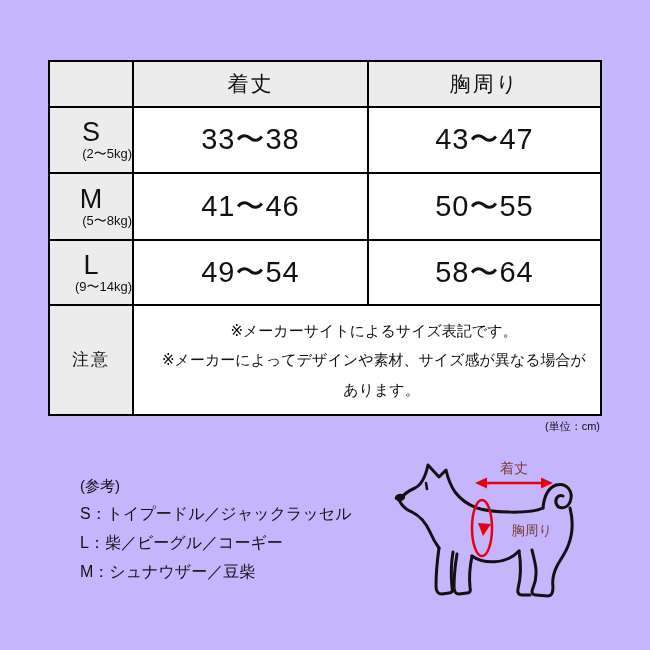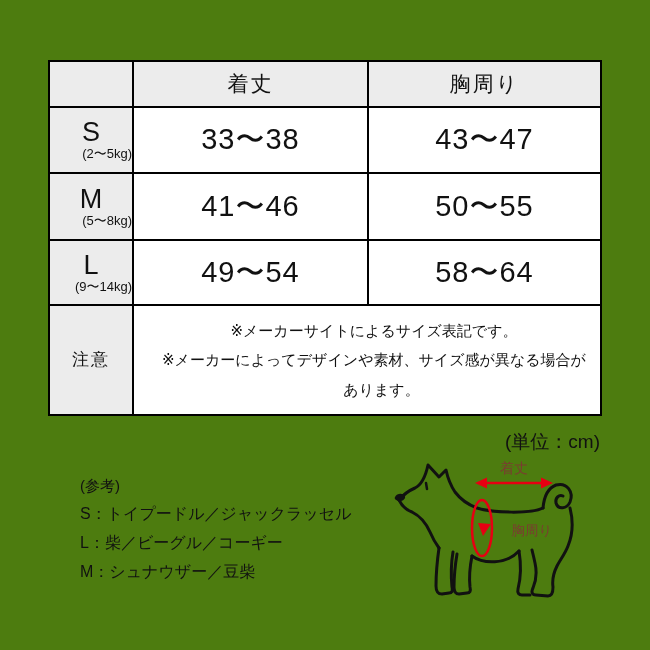--- a/index.html
+++ b/index.html
@@ -1,18 +1,18 @@
 <!DOCTYPE html>
 <html lang="ja"><head>
 <meta charset="utf-8">
 <style>
   * { margin:0; padding:0; box-sizing:border-box; }
   body { background:#fff; }
   .canvas {
-    position:relative; width:650px; height:650px; background:#4d7c0f;
+    position:relative; width:650px; height:650px; background:#c4b5fd;
     font-family:"Liberation Sans","DejaVu Sans",sans-serif; color:#111;
     overflow:hidden;
   }
 
   
   table.size-table {
     position:absolute; left:48px; top:60px; width:552px;
     border-collapse:collapse; table-layout:fixed;
   }
   .size-table th, .size-table td {
@@ -30,22 +30,22 @@
   td.val { font-size:29px; letter-spacing:1px; }
   .note-label-cell { font-size:17px; letter-spacing:2px; }
   td.note-cell {
     text-align:center; padding:10px 8px 10px 22px;
     font-size:15px; line-height:1.95;margin-top:8px;
   }
   td.note-cell .indent { padding-left:15px; }
 
   
   .unit-note {
-    position:absolute; left:48px; top:429px; width:552px;
-    text-align:right; font-size:19px;
+    position:absolute; left:48px; top:419px; width:552px;
+    text-align:right; font-size:11px;
   }
   .reference { position:absolute; left:80px; top:477px; }
   .ref-title { font-size:15px; margin-bottom:3px; }
   .ref-item  { font-size:16px; line-height:29px; }
 
   
   svg.dog { position:absolute; left:393px; top:452px; }
   .dog-line { fill:none; stroke:#111; stroke-width:3; stroke-linecap:round; stroke-linejoin:round; }
   .dog-thin { fill:none; stroke:#111; stroke-width:2.5; stroke-linecap:round; }
   .red-line { fill:none; stroke:#e60012; stroke-width:2.5; }

